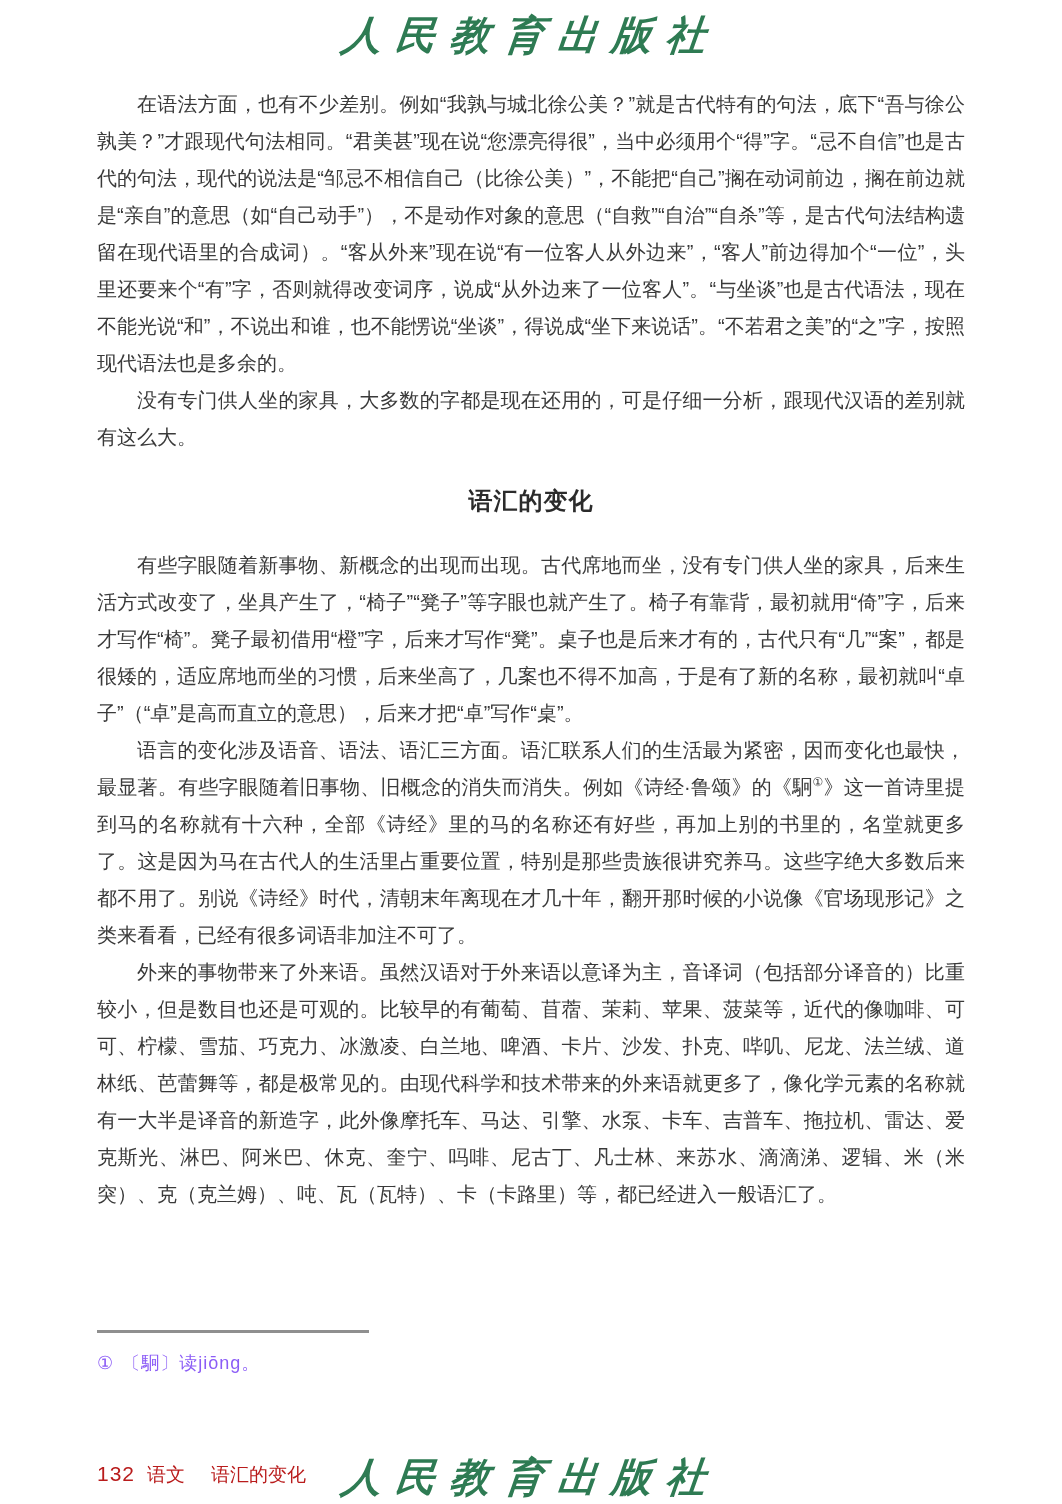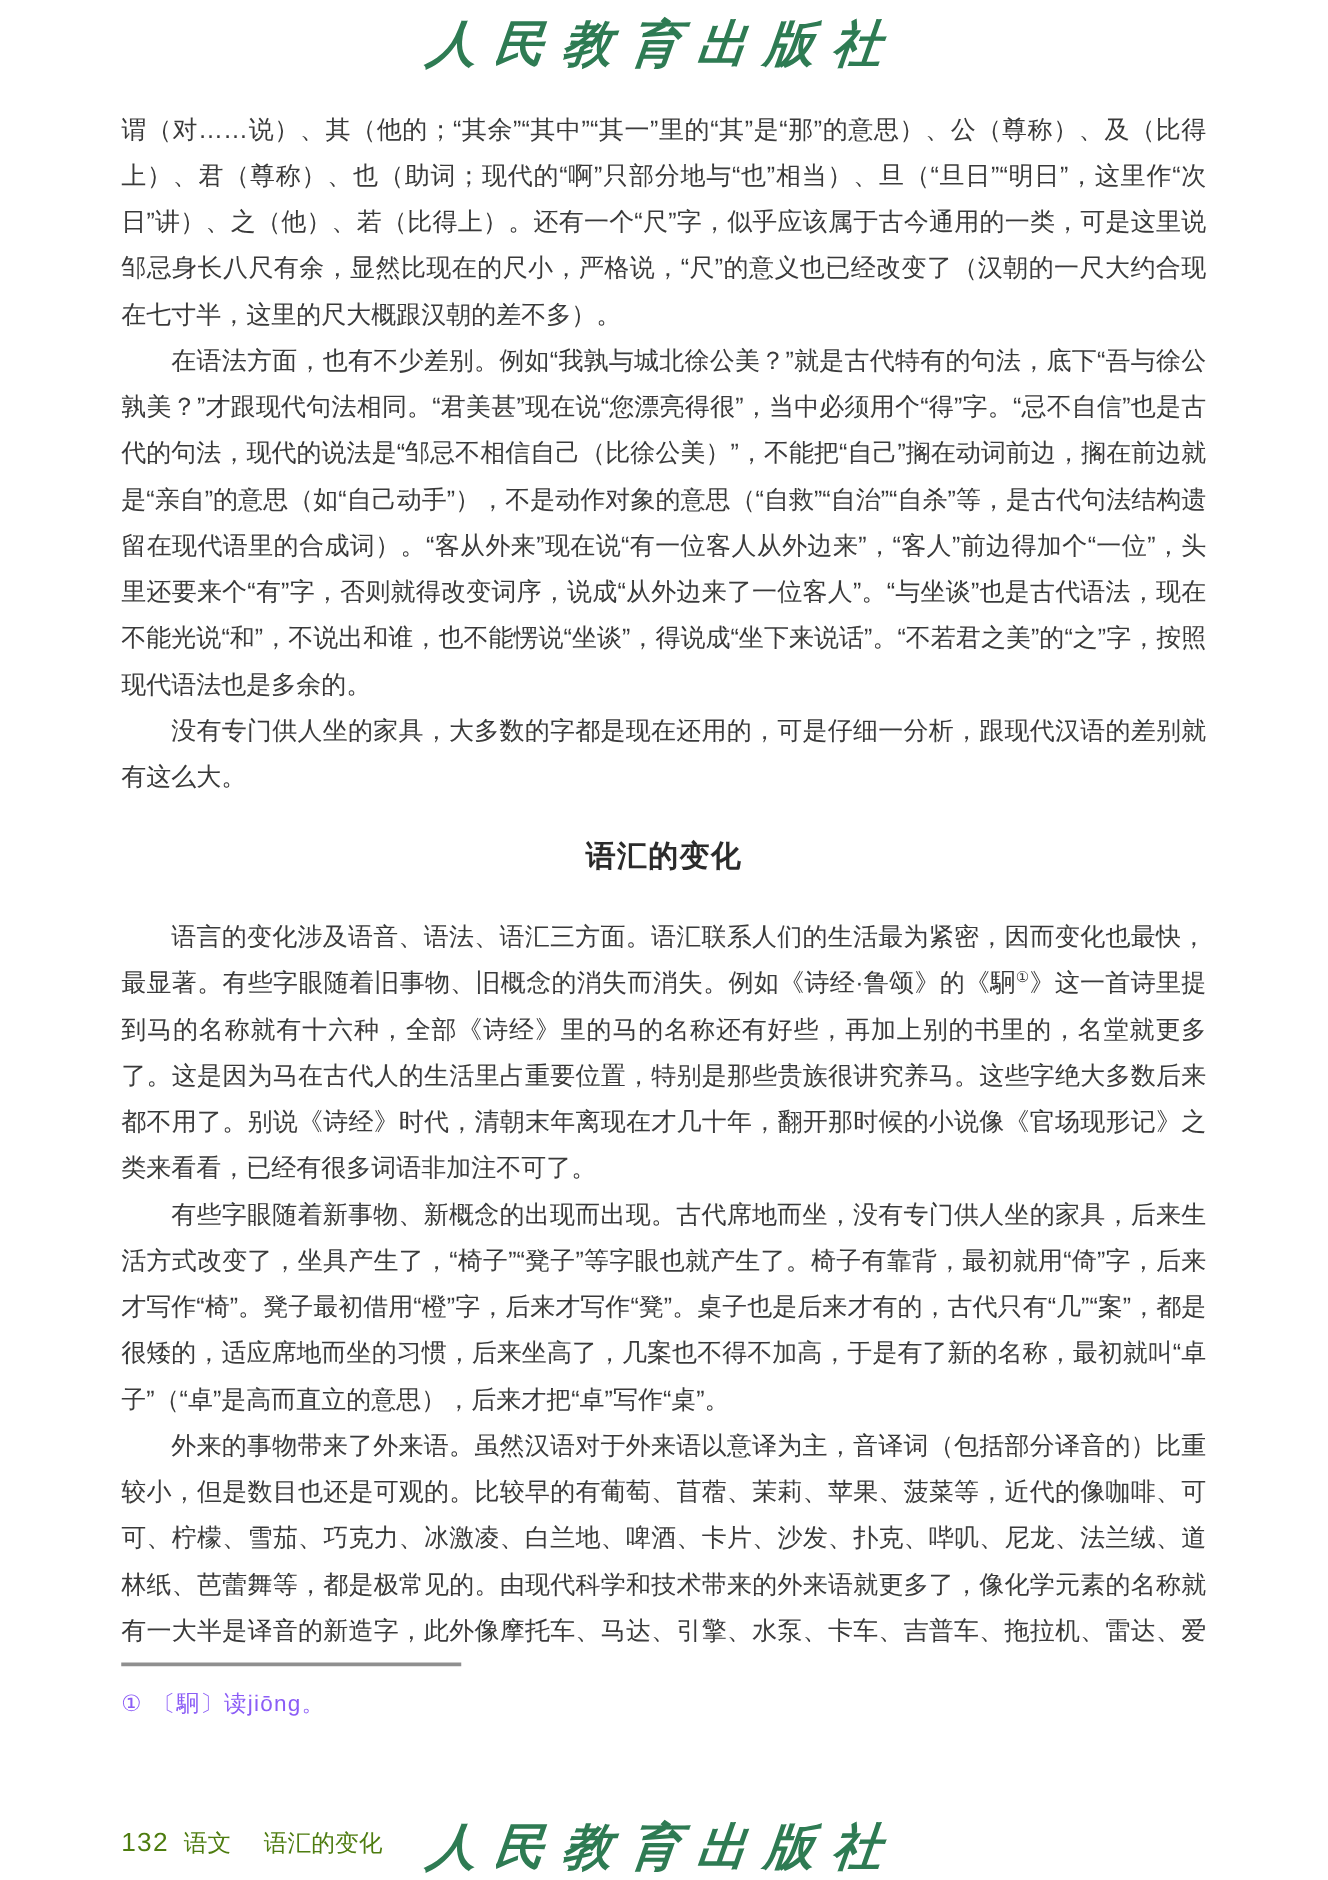--- a/index.html
+++ b/index.html
@@ -76,44 +76,43 @@
     font-size: 18px;
     color: #8b5cf6;
     letter-spacing: 1px;
   }
   .footnote-line .fn-marker { margin-right: 8px; }
   
   .page-footer {
     position: absolute;
     left: 97px;
     top: 1416px;
-    color: #4d7c0f;
+    color: #b91c1c;
     font-size: 19px;
     display: flex;
     align-items: baseline;
   }
   .page-footer .pg-num { font-size: 21px; margin-right: 12px; letter-spacing: 1px; }
   .page-footer .pg-subject { margin-right: 26px; margin-top: 46px; }
 </style>
 </head>
 <body>
 
 <div class="page">
 
   <div class="logo logo-top">人民教育出版社</div>
 
   <div class="textcol">
-    <p class="no-indent">谓（对……说）、其（他的；“其余”“其中”“其一”里的“其”是“那”的意思）、公（尊称）、及（比得上）、君（尊称）、也（助词；现代的“啊”只部分地与“也”相当）、旦（“旦日”“明日”，这里作“次日”讲）、之（他）、若（比得上）。还有一个“尺”字，似乎应该属于古今通用的一类，可是这里说邹忌身长八尺有余，显然比现在的尺小，严格说，“尺”的意义也已经改变了（汉朝的一尺大约合现在七寸半，这里的尺大概跟汉朝的差不多）。</p>
     <p>在语法方面，也有不少差别。例如“我孰与城北徐公美？”就是古代特有的句法，底下“吾与徐公孰美？”才跟现代句法相同。“君美甚”现在说“您漂亮得很”，当中必须用个“得”字。“忌不自信”也是古代的句法，现代的说法是“邹忌不相信自己（比徐公美）”，不能把“自己”搁在动词前边，搁在前边就是“亲自”的意思（如“自己动手”），不是动作对象的意思（“自救”“自治”“自杀”等，是古代句法结构遗留在现代语里的合成词）。“客从外来”现在说“有一位客人从外边来”，“客人”前边得加个“一位”，头里还要来个“有”字，否则就得改变词序，说成“从外边来了一位客人”。“与坐谈”也是古代语法，现在不能光说“和”，不说出和谁，也不能愣说“坐谈”，得说成“坐下来说话”。“不若君之美”的“之”字，按照现代语法也是多余的。</p>
     <p>没有专门供人坐的家具，大多数的字都是现在还用的，可是仔细一分析，跟现代汉语的差别就有这么大。</p>
     <h2 class="section-heading">语汇的变化</h2>
+    <p>有些字眼随着新事物、新概念的出现而出现。古代席地而坐，没有专门供人坐的家具，后来生活方式改变了，坐具产生了，“椅子”“凳子”等字眼也就产生了。椅子有靠背，最初就用“倚”字，后来才写作“椅”。凳子最初借用“橙”字，后来才写作“凳”。桌子也是后来才有的，古代只有“几”“案”，都是很矮的，适应席地而坐的习惯，后来坐高了，几案也不得不加高，于是有了新的名称，最初就叫“卓子”（“卓”是高而直立的意思），后来才把“卓”写作“桌”。</p>
     <p>
       <span>语言的变化涉及语音、语法、语汇三方面。语汇联系人们的生活最为紧密，因而变化也最快，最显著。有些字眼随着旧事物、旧概念的消失而消失。例如《诗经·鲁颂》的《駉</span><sup class="note-ref">①</sup><span>》这一首诗里提到马的名称就有十六种，全部《诗经》里的马的名称还有好些，再加上别的书里的，名堂就更多了。这是因为马在古代人的生活里占重要位置，特别是那些贵族很讲究养马。这些字绝大多数后来都不用了。别说《诗经》时代，清朝末年离现在才几十年，翻开那时候的小说像《官场现形记》之类来看看，已经有很多词语非加注不可了。</span>
     </p>
-    <p>有些字眼随着新事物、新概念的出现而出现。古代席地而坐，没有专门供人坐的家具，后来生活方式改变了，坐具产生了，“椅子”“凳子”等字眼也就产生了。椅子有靠背，最初就用“倚”字，后来才写作“椅”。凳子最初借用“橙”字，后来才写作“凳”。桌子也是后来才有的，古代只有“几”“案”，都是很矮的，适应席地而坐的习惯，后来坐高了，几案也不得不加高，于是有了新的名称，最初就叫“卓子”（“卓”是高而直立的意思），后来才把“卓”写作“桌”。</p>
     <p>外来的事物带来了外来语。虽然汉语对于外来语以意译为主，音译词（包括部分译音的）比重较小，但是数目也还是可观的。比较早的有葡萄、苜蓿、茉莉、苹果、菠菜等，近代的像咖啡、可可、柠檬、雪茄、巧克力、冰激凌、白兰地、啤酒、卡片、沙发、扑克、哔叽、尼龙、法兰绒、道林纸、芭蕾舞等，都是极常见的。由现代科学和技术带来的外来语就更多了，像化学元素的名称就有一大半是译音的新造字，此外像摩托车、马达、引擎、水泵、卡车、吉普车、拖拉机、雷达、爱克斯光、淋巴、阿米巴、休克、奎宁、吗啡、尼古丁、凡士林、来苏水、滴滴涕、逻辑、米（米突）、克（克兰姆）、吨、瓦（瓦特）、卡（卡路里）等，都已经进入一般语汇了。</p>
   </div>
 
   <div class="footnote-block">
     <hr class="footnote-rule">
     <div class="footnote-line">
       <span class="fn-marker">①</span><span>〔駉〕读jiōng。</span>
     </div>
   </div>
 

